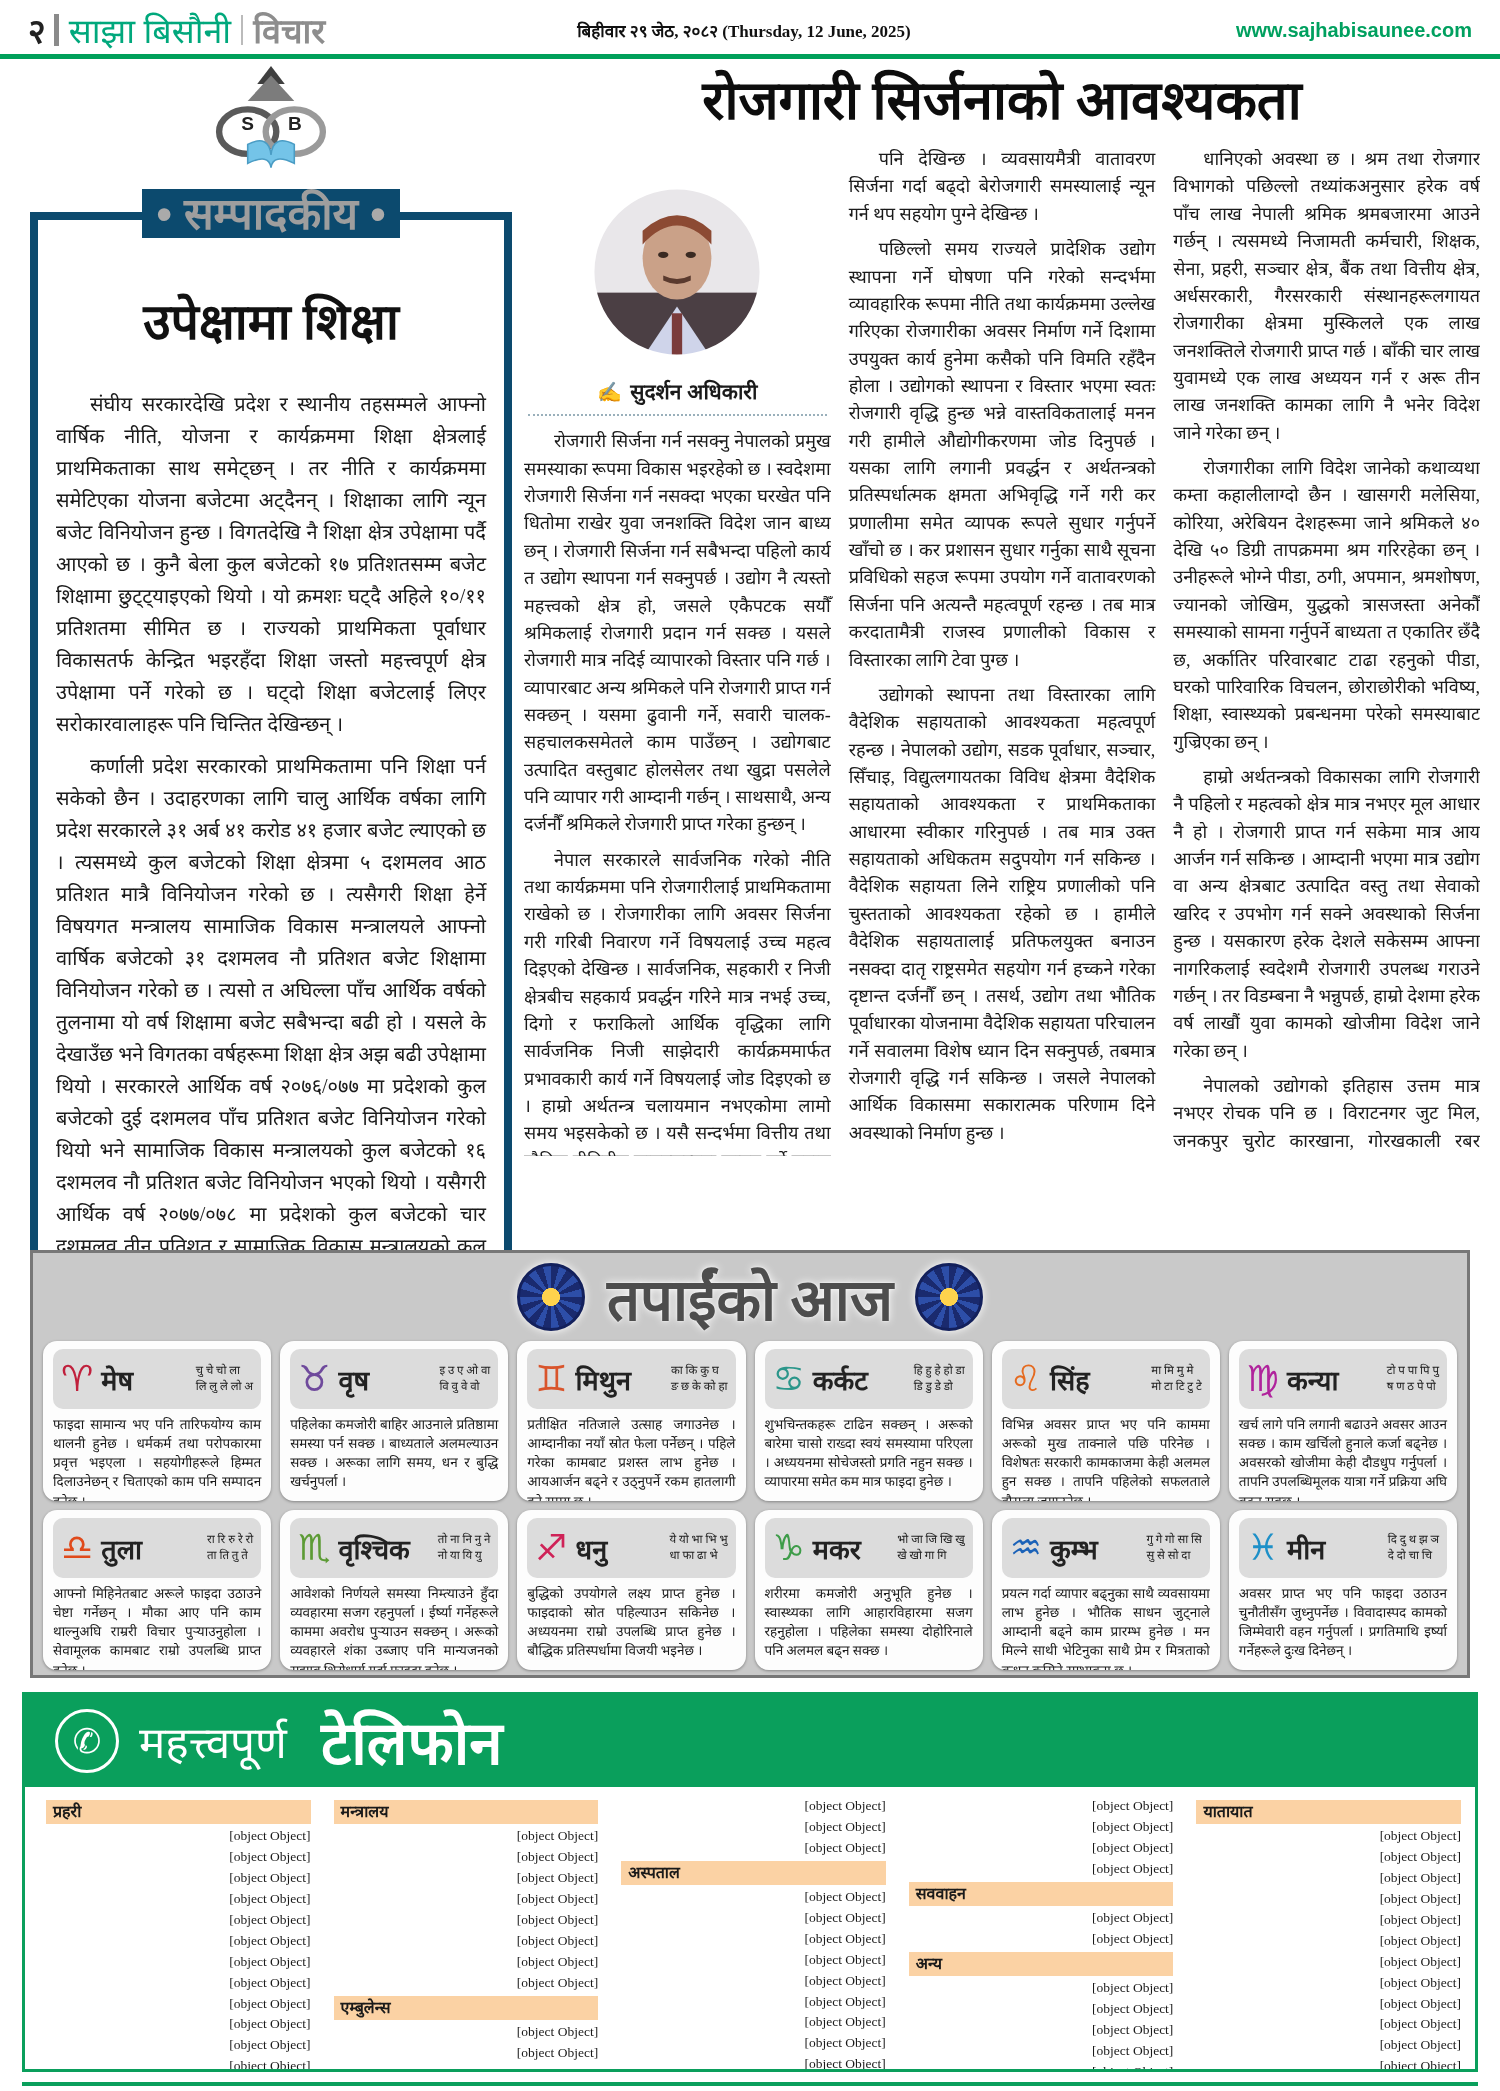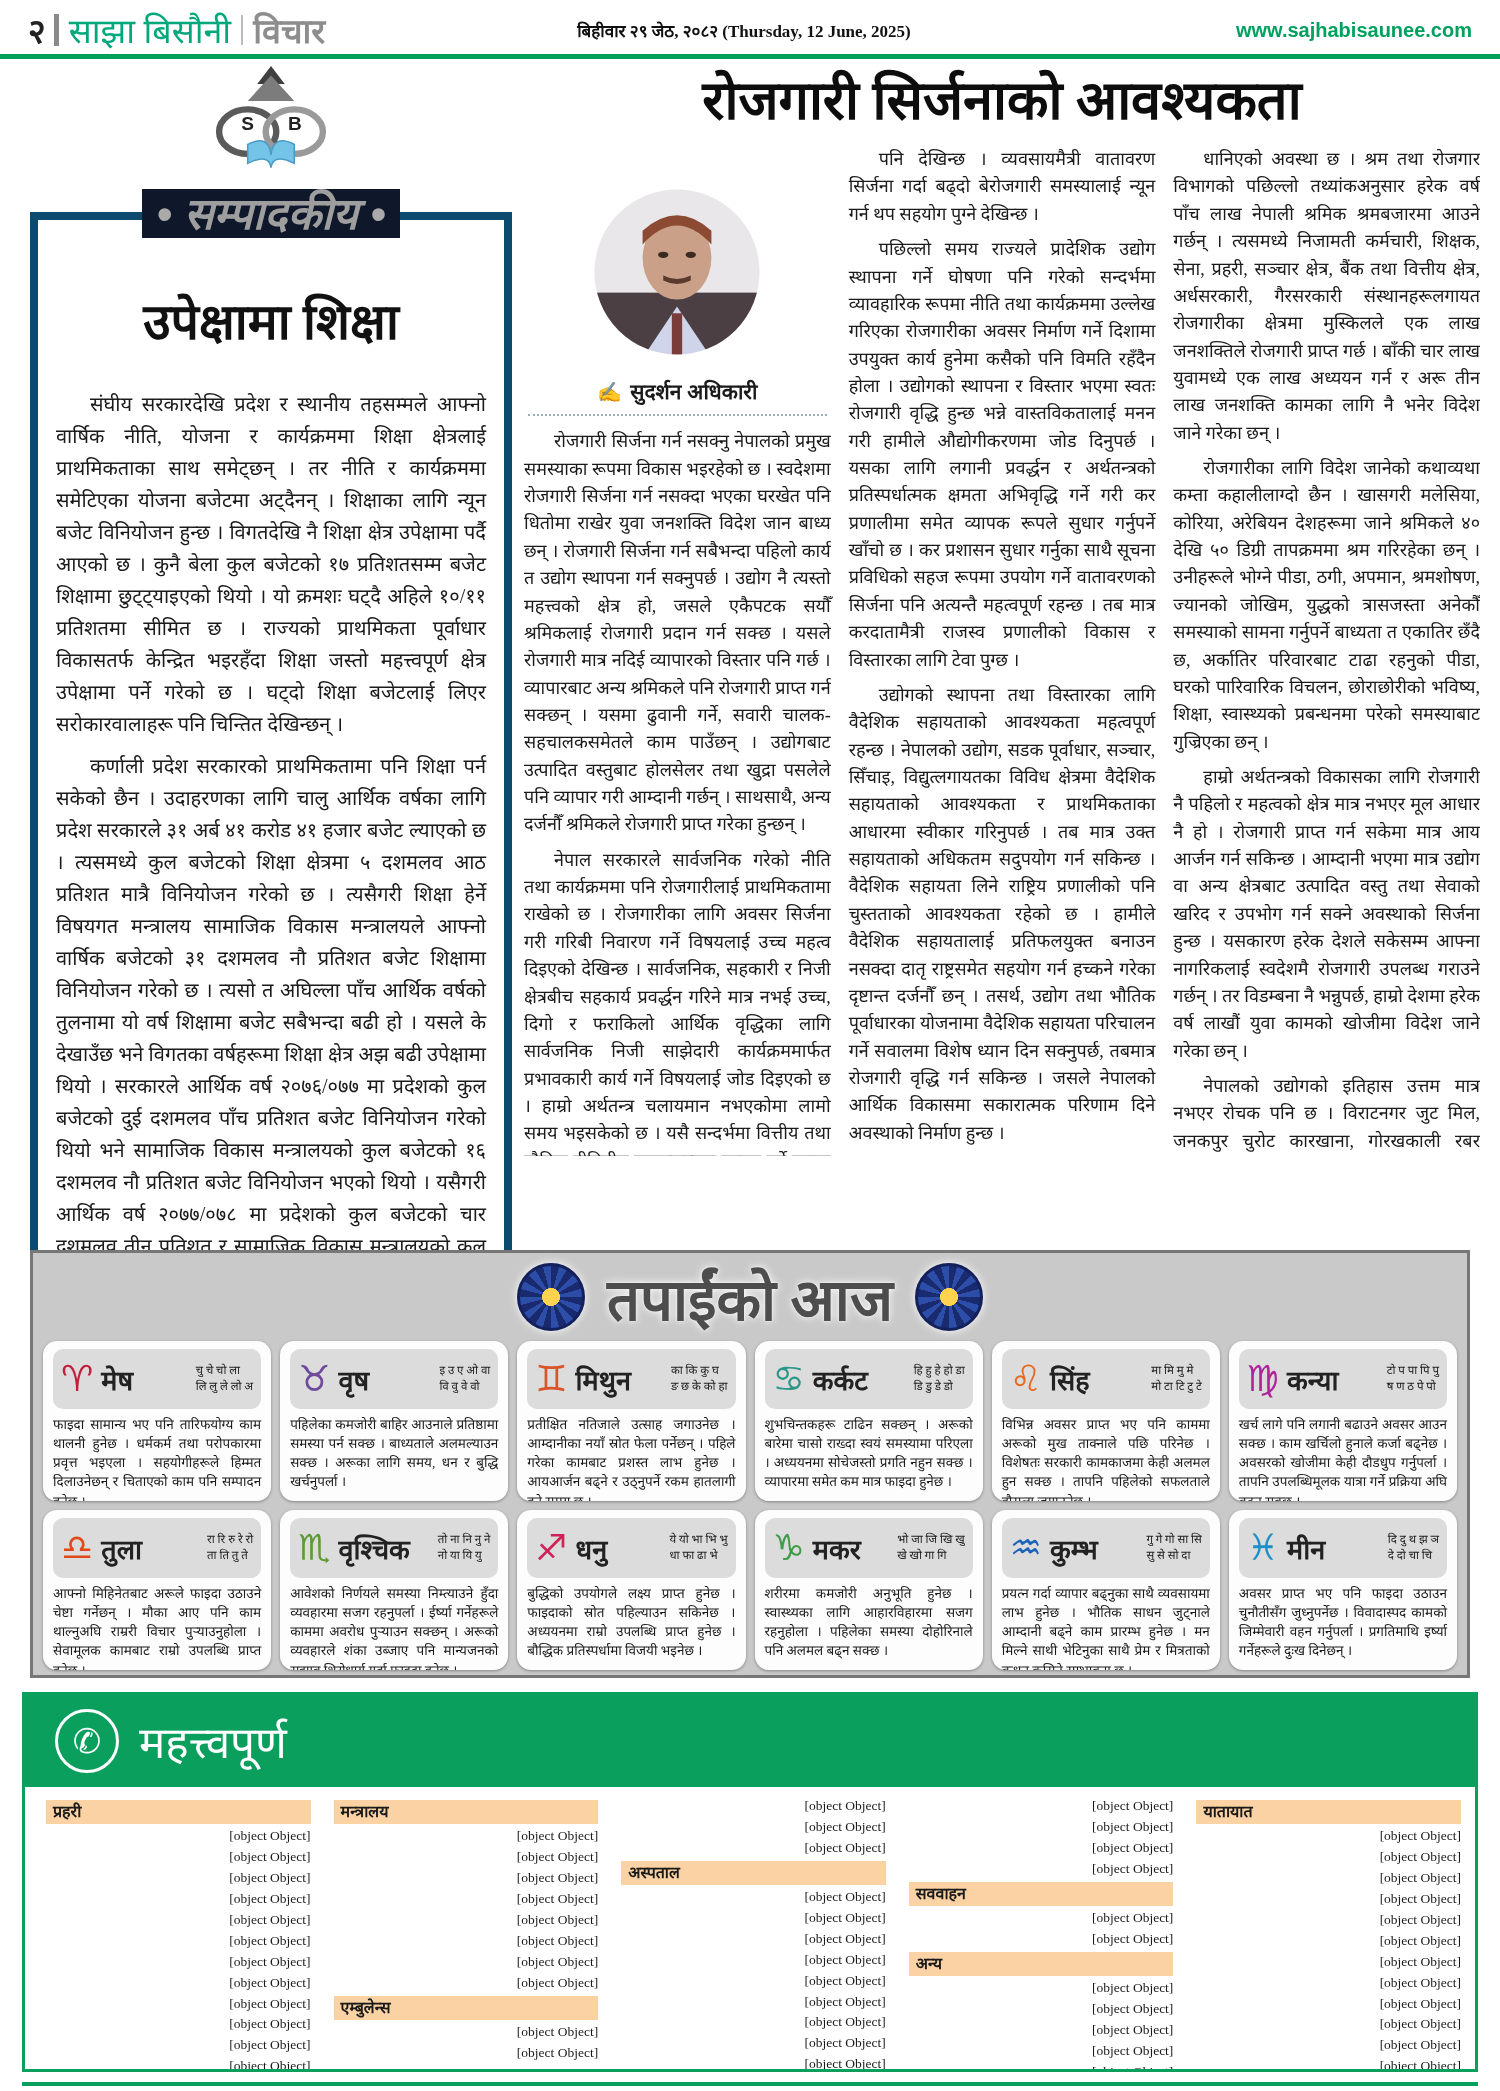--- a/index.html
+++ b/index.html
@@ -13,21 +13,21 @@
   .hdr-thin{width:2px;height:30px;background:#bbb;margin:0 10px;}
   .section-lbl{font-size:34px;font-weight:bold;color:#8d8d8d;}
   .hdr-date{position:absolute;left:0;right:12px;text-align:center;font-size:17px;font-weight:bold;color:#111;}
   .hdr-url{margin-left:auto;font-size:20px;font-weight:bold;color:#00a05f;font-family:"Liberation Sans",sans-serif;z-index:2;}
   .hdr-rule{position:absolute;top:54px;left:0;width:1500px;height:5px;background:#00a05a;}
   
   .edit{position:absolute;left:30px;top:66px;width:482px;height:1172px;}
   .edit-logo{text-align:center;}
   .edit-kicker{display:block;text-align:center;font-family:"Liberation Sans",sans-serif;
      font-size:44px;font-weight:bold;color:#9e9e9e;position:relative;z-index:2;margin-top:4px;}
-  .edit-kicker span{background:#0f172a;padding:0 14px;font-style:italic;}
+  .edit-kicker span{background:#0c4a6e;padding:0 14px;}
   .edit-kicker span::before{content:"•";color:#aaa;margin-right:12px;}
   .edit-kicker span::after{content:"•";color:#aaa;margin-left:12px;}
   .edit-box{border:8px solid #0c4a6e;margin-top:-30px;padding:48px 18px 10px 18px;height:1048px;overflow:hidden;}
   .edit-title{text-align:center;font-size:50px;font-weight:bold;color:#111;margin:18px 0 34px 0;}
   .edit-box p{font-size:20px;line-height:1.6;text-align:justify;text-indent:34px;margin:0 0 10px 0;}
   
   .art{position:absolute;left:524px;top:64px;width:956px;height:1176px;}
   .art-headline{text-align:center;font-size:54px;font-weight:bold;color:#0d0d0d;line-height:1.15;margin:6px 0 14px 0;}
   .art-cols{display:flex;gap:18px;height:1010px;overflow:hidden;}
   .art-col{flex:1;font-size:18px;line-height:1.52;text-align:justify;}
@@ -302,20 +302,21 @@
         </div>
         <div class="sign-text">अवसर प्राप्त भए पनि फाइदा उठाउन चुनौतीसँग जुध्नुपर्नेछ । विवादास्पद कामको जिम्मेवारी वहन गर्नुपर्ला । प्रगतिमाथि इर्ष्या गर्नेहरूले दुःख दिनेछन् ।</div>
       </div>
     </div>
 </div>
 
 <div class="tel">
   <div class="tel-head">
     <div class="phone-badge">✆</div>
     <span class="tel-title-reg">महत्त्वपूर्ण</span>
+    <span class="tel-title-bold">टेलिफोन</span>
   </div>
   <div class="tel-body">
     <div class="tel-col">
 
         <div>
           <div class="tel-sec-h">प्रहरी</div>
           <div>
 
           <p>[object Object]</p>
             <p>[object Object]</p>

